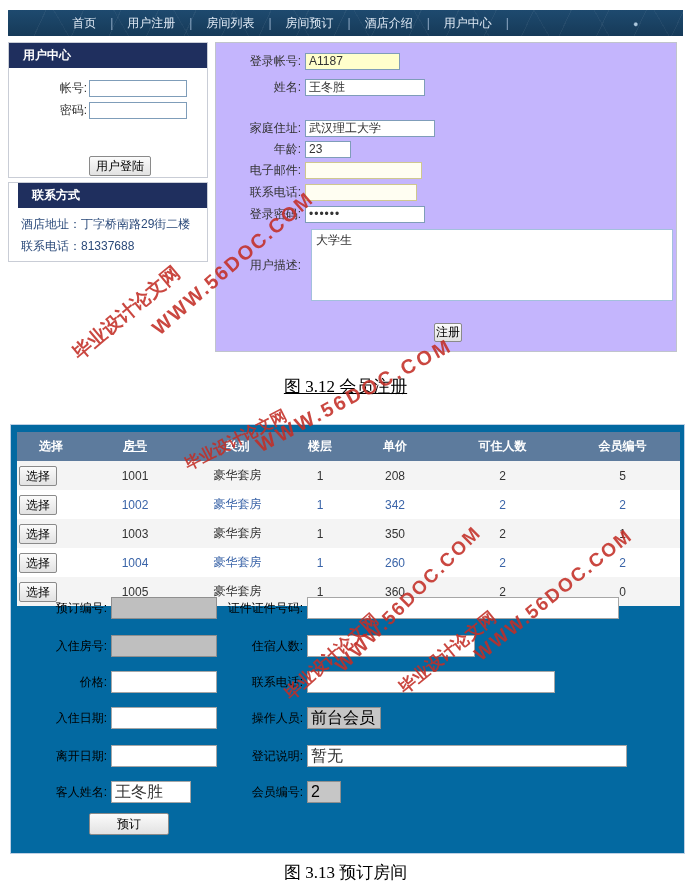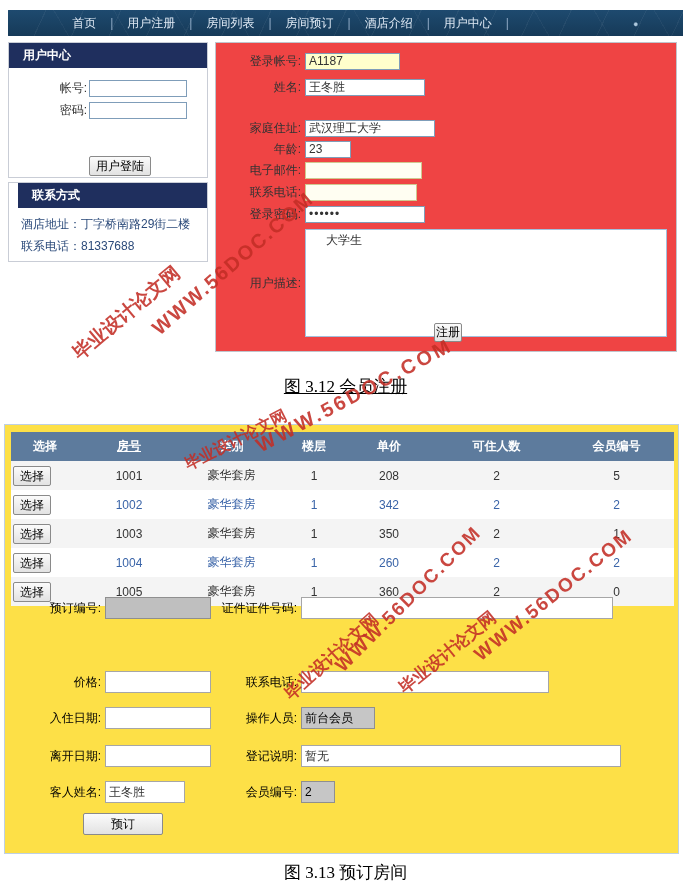--- a/index.html
+++ b/index.html
@@ -29,51 +29,51 @@
   #contactbox{top:182px;height:80px;padding-left:9px;}
   .side-row{position:absolute;left:0;width:100%;height:18px;display:flex;align-items:center;}
   .side-row .lb{width:78px;text-align:right;color:#333;}
   .tb{box-sizing:border-box;background:#fff;border:1px solid #7f9db9;height:17px;line-height:15px;padding:0 3px;font-size:12px;overflow:hidden;white-space:nowrap;}
   .side-row .tb{width:98px;margin-left:2px;}
   .btn{box-sizing:border-box;display:inline-block;background:linear-gradient(#fbfbfb,#e2e2e2);border:1px solid #8a8a8a;border-radius:2px;text-align:center;font-size:12px;color:#000;cursor:pointer;}
   #loginbtn{position:absolute;left:80px;top:113px;width:62px;height:20px;line-height:18px;}
   #reglink{position:absolute;left:0;top:138px;width:200px;text-align:center;color:#2a5caa;cursor:pointer;}
   .contact-line{position:absolute;left:12px;width:184px;color:#2b4a7a;}
   
-  #regpanel{position:absolute;left:215px;top:42px;width:462px;height:310px;border:1px solid #c0c4cc;background:#ef4444;box-sizing:border-box;}
+  #regpanel{position:absolute;left:215px;top:42px;width:462px;height:310px;border:1px solid #c0c4cc;background:#c4b5fd;box-sizing:border-box;}
   .frow{position:absolute;left:0;width:100%;display:flex;align-items:center;}
   .frow .lb{width:85px;text-align:right;color:#333;flex:none;}
   .frow .tb{margin-left:4px;}
   .tb.cream{background:#fffef2;border-color:#cfc88f;}
   .tb.yellow{background:#ffffcc;}
   .selectbox{box-sizing:border-box;width:62px;height:17px;border:1px solid #7f9db9;margin-left:4px;display:flex;align-items:center;justify-content:space-between;padding:0 3px;background:#fff;cursor:pointer;}
   .selectbox .arr{font-size:8px;color:#333;}
-  .ta{box-sizing:border-box;width:362px;height:108px;border:1px solid #a3c0dc;background:#fff;margin-left:4px;padding:2px 20px;overflow:hidden;}
+  .ta{box-sizing:border-box;width:362px;height:72px;border:1px solid #a3c0dc;background:#fff;margin-left:10px;padding:2px 4px;overflow:hidden;}
   #regbtn{position:absolute;left:218px;top:280px;width:28px;height:19px;line-height:17px;}
   
   .caption{position:absolute;left:0;width:100%;text-align:center;font-family:"Liberation Serif","DejaVu Serif",serif;font-size:17px;color:#000;}
   #cap1{top:375px;text-decoration:underline;}
   #cap2{top:861px;}
   
-  #bookpanel{position:absolute;left:4px;top:424px;width:675px;height:430px;border:1px solid #bed0e4;background:#fde047;box-sizing:border-box;padding-left:12px;}
+  #bookpanel{position:absolute;left:10px;top:424px;width:675px;height:430px;border:1px solid #bed0e4;background:#0369a1;box-sizing:border-box;padding-left:12px;}
   #roomtable{position:absolute;left:6px;top:7px;width:663px;border-collapse:collapse;table-layout:fixed;font-size:12px;}
   #roomtable th{background:#5d7b9d;color:#fff;font-weight:bold;height:27px;text-align:center;}
   #roomtable td{height:27px;text-align:center;}
   #roomtable th.link span{text-decoration:underline;cursor:pointer;}
   tr.r-odd td{background:#f4f4f4;color:#333;}
   tr.r-even td{background:#ffffff;color:#3a64a8;}
   #roomtable td.selcell{text-align:left;padding-left:2px;}
   .selbtn{width:38px;height:20px;line-height:18px;}
   
   .brow{position:absolute;left:8px;width:660px;height:22px;}
   .brow .lb1{position:absolute;left:0;top:3px;width:88px;text-align:right;color:#000;}
   .brow .f1{position:absolute;left:92px;top:0;}
   .brow .lb2{position:absolute;left:196px;top:3px;width:88px;text-align:right;color:#000;}
   .brow .f2{position:absolute;left:288px;top:0;}
-  .btb{box-sizing:border-box;height:22px;line-height:20px;border:1px solid #a6a6a6;background:#fff;padding:0 3px;font-size:12px;overflow:hidden;white-space:nowrap;}
+  .btb{box-sizing:border-box;height:22px;line-height:20px;border:1px solid #a6a6a6;background:#fff;padding:0 3px;font-size:16px;overflow:hidden;white-space:nowrap;}
   .gray{background:#bfbfbf;border:1px solid #8f8f8f;color:#000;}
   #bookbtn{position:absolute;left:78px;top:388px;width:80px;height:22px;line-height:20px;}
   
   .wm{position:absolute;color:rgba(195,45,38,.88);font-weight:bold;white-space:nowrap;z-index:50;pointer-events:none;transform-origin:center;}
   .wm.url{letter-spacing:2px;}
   #wm1{left:60px;top:300px;font-size:19px;transform:rotate(-40deg);}
   #wm2{left:130px;top:252px;font-size:20px;transform:rotate(-41deg);}
   #wm3{left:245px;top:384px;font-size:20px;letter-spacing:3px;transform:rotate(-28deg);}
   #wm4{left:180px;top:430px;font-size:16px;transform:rotate(-27deg);}
   #wm5{left:310px;top:588px;font-size:19px;transform:rotate(-45deg);}
@@ -227,20 +227,26 @@
     </tr>
   </tbody>
     </table>
 
   <div class="brow" style="top:172px;">
     <span class="lb1">预订编号:</span>
     <div class="f1 btb gray" style="width:106px;"></div>
     <span class="lb2" style="width:100px;left:184px;">证件证件号码:</span>
     <div class="f2 btb" style="width:312px;"></div>
   </div>
+  <div class="brow" style="top:210px;">
+    <span class="lb1">入住房号:</span>
+    <div class="f1 btb gray" style="width:106px;"></div>
+    <span class="lb2">住宿人数:</span>
+    <div class="f2 btb" style="width:168px;"></div>
+  </div>
   <div class="brow" style="top:246px;">
     <span class="lb1">价格:</span>
     <div class="f1 btb" style="width:106px;"></div>
     <span class="lb2">联系电话:</span>
     <div class="f2 btb" style="width:248px;"></div>
   </div>
   <div class="brow" style="top:282px;">
     <span class="lb1">入住日期:</span>
     <div class="f1 btb" style="width:106px;"></div>
     <span class="lb2">操作人员:</span>

